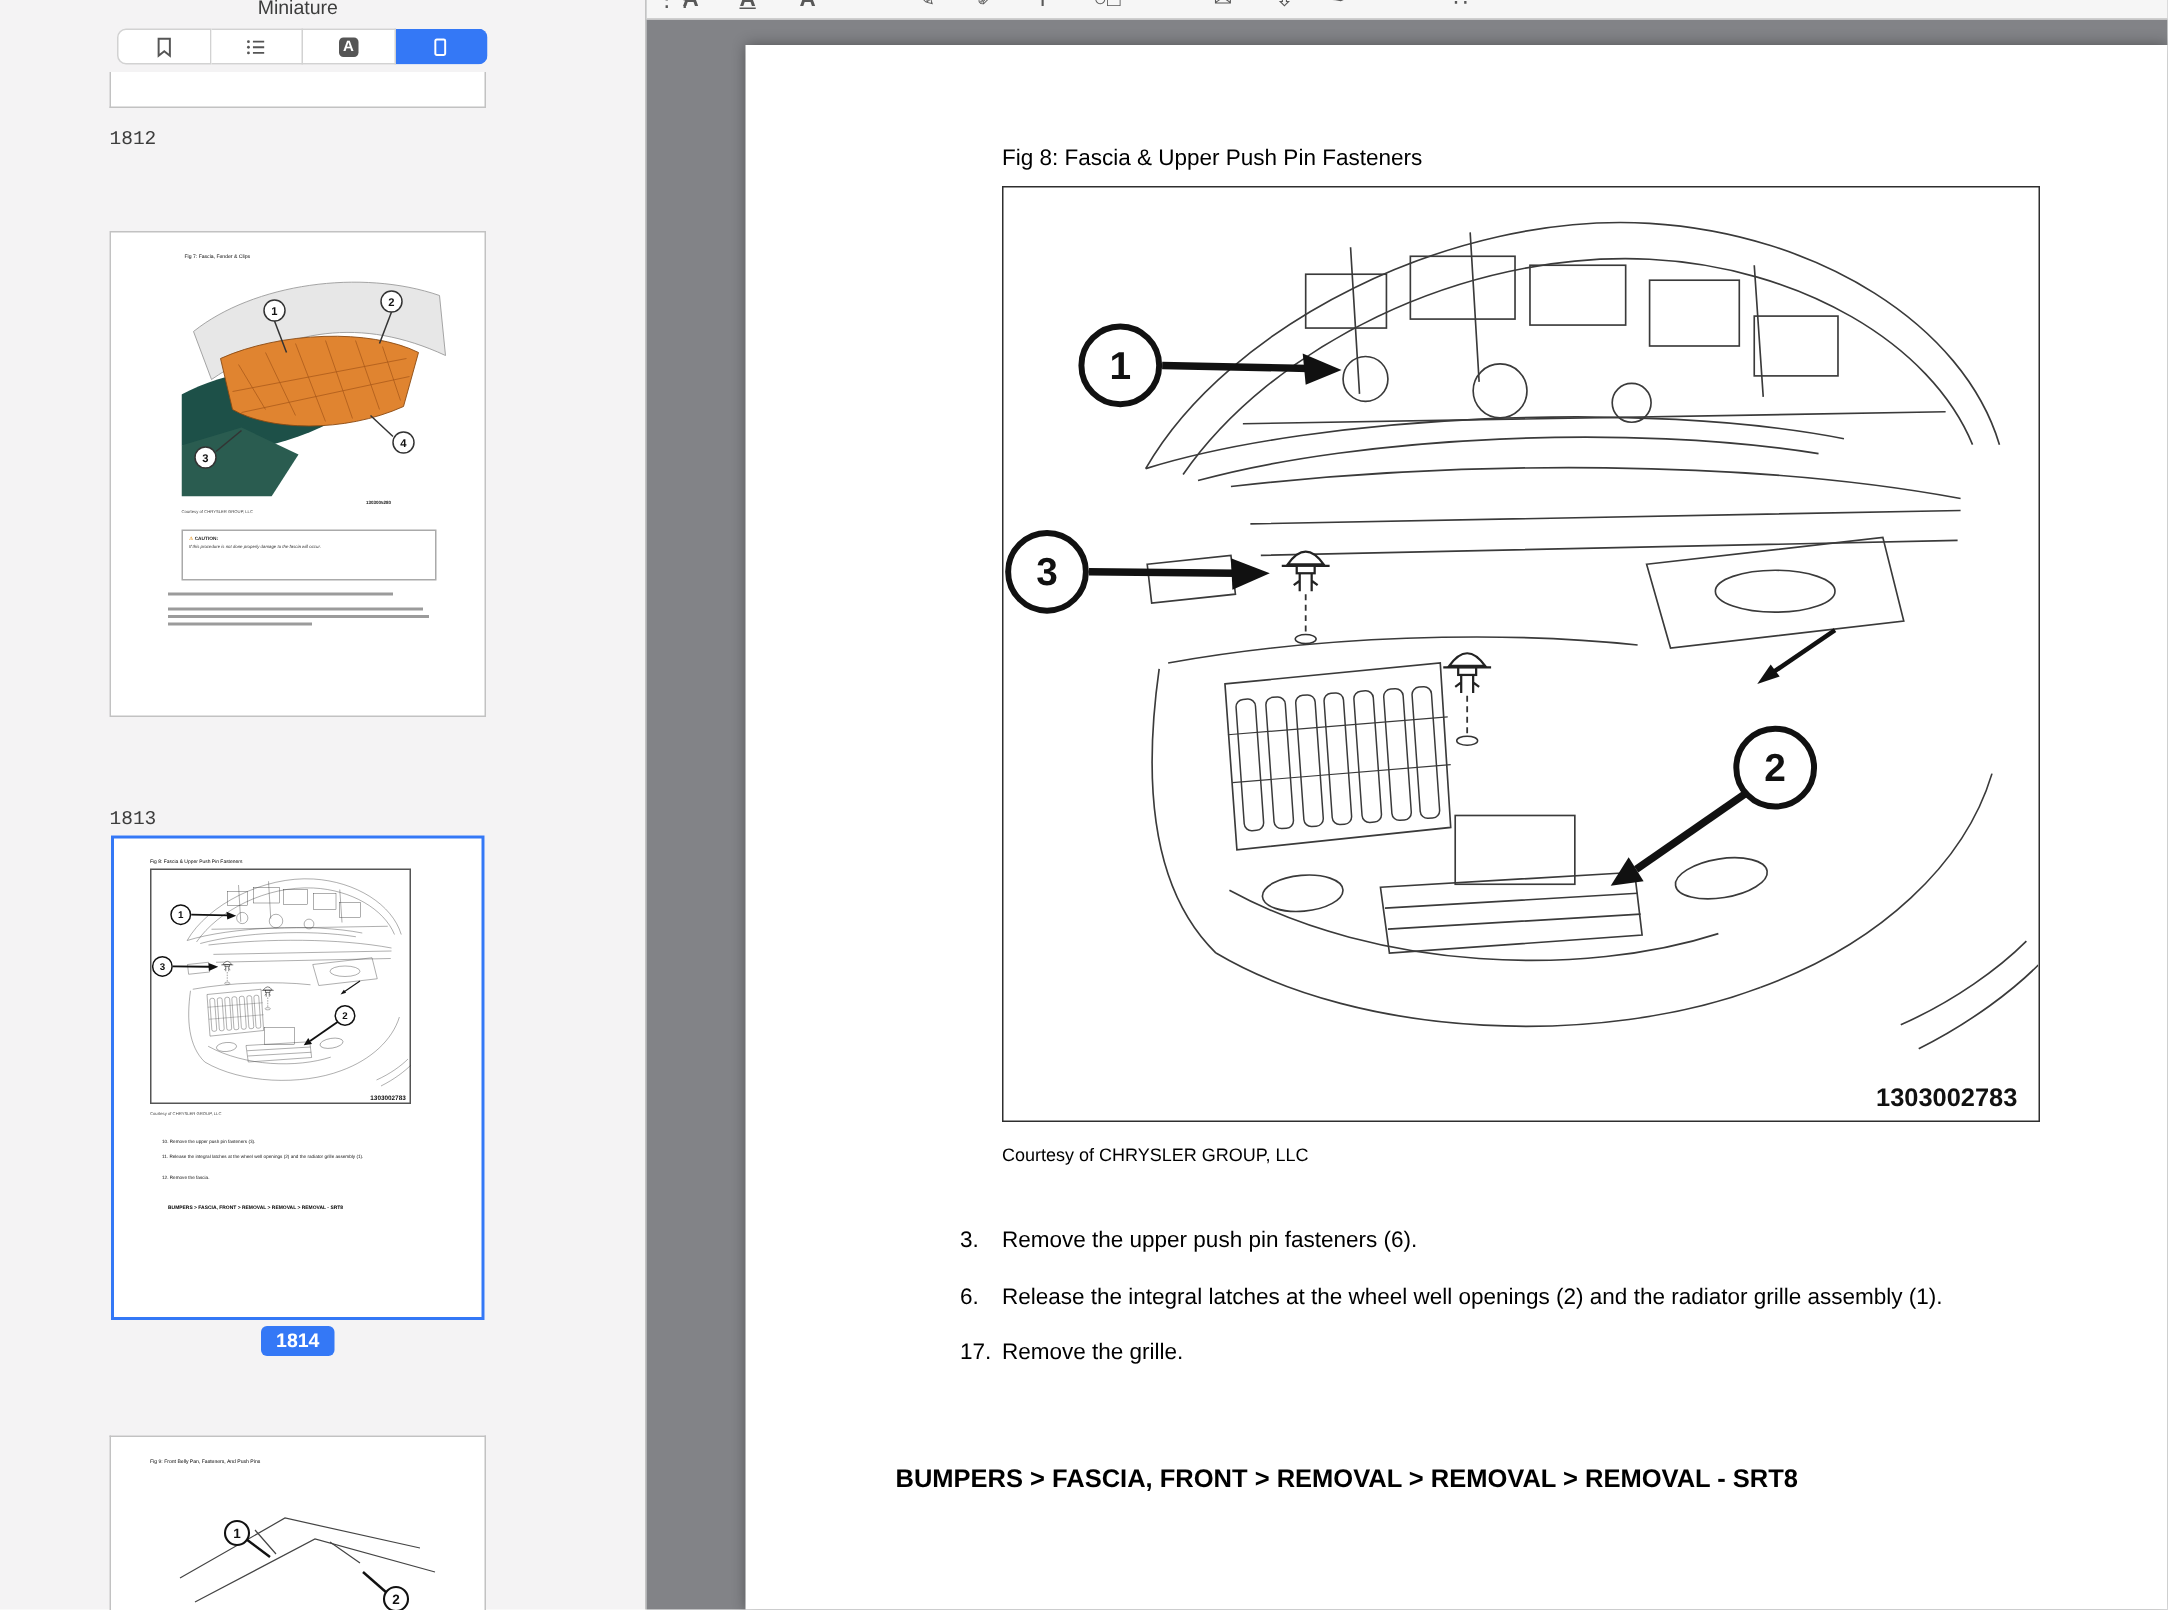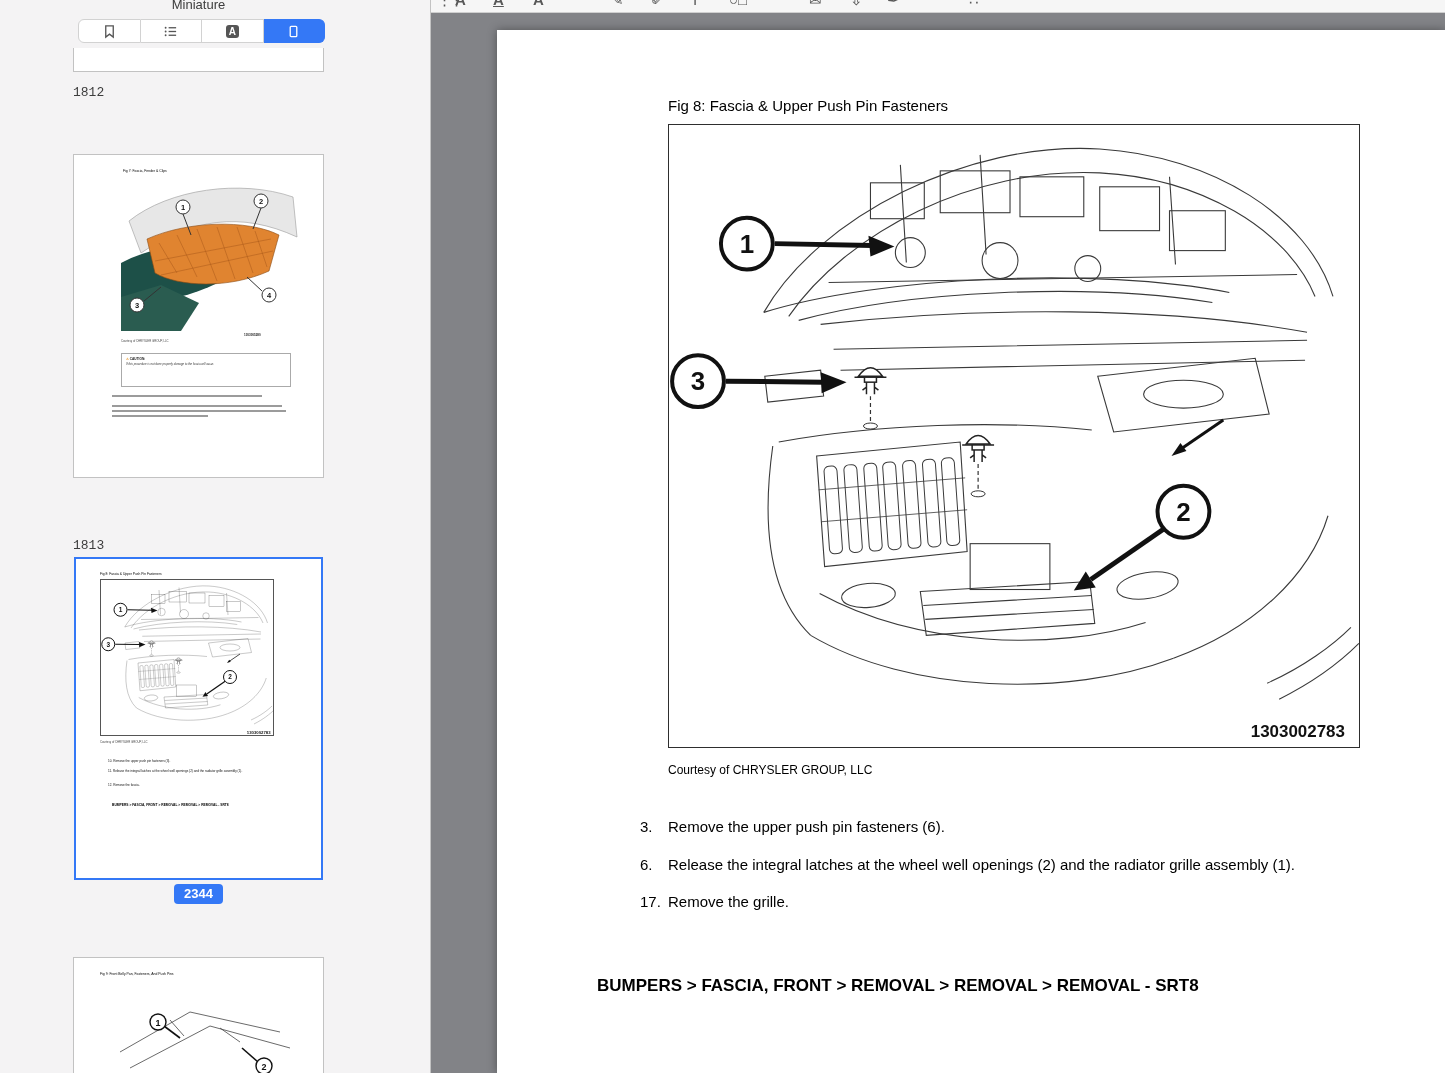--- a/index.html
+++ b/index.html
@@ -259,21 +259,21 @@
             <use href="#figArt"></use>
           </svg>
       </div>
       <div class="mini-small" style="left:24px; top:181px; font-size:2.8px; color:#444;">Courtesy of CHRYSLER GROUP, LLC</div>
       <div class="t14-step" style="top:200px;">10. Remove the upper push pin fasteners (3).</div>
       <div class="t14-step" style="top:210px;">11. Release the integral latches at the wheel well openings (2) and the radiator grille assembly (1).</div>
       <div class="t14-step" style="top:224px;">12. Remove the fascia.</div>
       <div class="t14-bread">BUMPERS &gt; FASCIA, FRONT &gt; REMOVAL &gt; REMOVAL &gt; REMOVAL - SRT8</div>
     </div>
     <div class="pn-badge-row">
-      <span class="badge">2344</span>
+      <span class="badge">1814</span>
     </div>
 
     <div class="thumb tnext">
       <div class="mini-title" style="left:26px; top:14px; font-size:3.4px;">Fig 9: Front Belly Pan, Fasteners, And Push Pins</div>
       <svg viewBox="0 0 196 92" style="position:absolute; left:26px; top:24px; width:196px; height:92px;">
         <g fill="none" stroke="#444" stroke-width="0.8">
           <path d="M20,70 L90,30 L180,50"></path>
           <path d="M30,86 L110,44 L190,66"></path>
           <path d="M70,38 L84,54 M120,46 L140,60"></path>
         </g>

